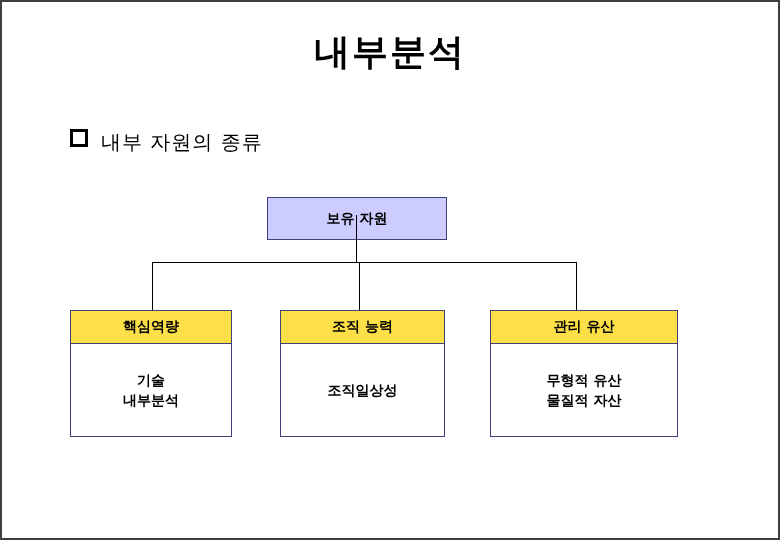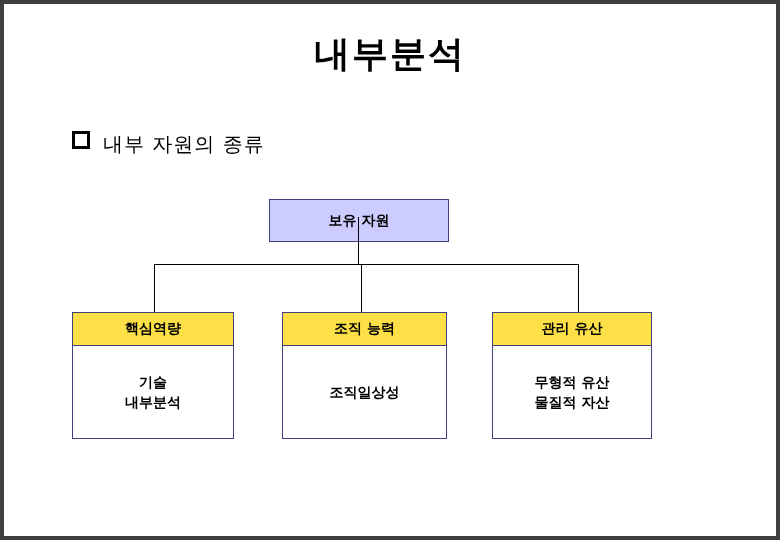--- a/index.html
+++ b/index.html
@@ -1,20 +1,20 @@
 <!DOCTYPE html>
 <html><head>
 <meta charset="utf-8">
 <style>
   html,body{margin:0;padding:0;background:#fff;}
   #slide{
     position:relative;
     width:780px;height:540px;
     box-sizing:border-box;
-    border:4px solid #404040;
+    border:2px solid #404040;
     background:#fff;
     font-family:"DejaVu Sans","Liberation Sans",sans-serif;
     color:#000;
     overflow:hidden;
   }
   .title{
     position:absolute;top:26px;left:0;width:100%;
     text-align:center;
     font-size:36px;font-weight:bold;letter-spacing:2px;
     color:#000;
@@ -92,21 +92,21 @@
     </div>
   </div>
 
   <div class="card" style="left:278px;top:308px;width:165px;border-radius:12px;">
     <div class="card-header">조직 능력</div>
     <div class="card-body">
       <div>조직일상성</div>
     </div>
   </div>
 
-  <div class="card" style="left:488px;top:308px;width:160px;">
+  <div class="card" style="left:488px;top:308px;width:188px;">
     <div class="card-header">관리 유산</div>
     <div class="card-body">
       <div>무형적 유산</div>
       <div>물질적 자산</div>
     </div>
   </div>
 
 </div>
 
 </body></html>

